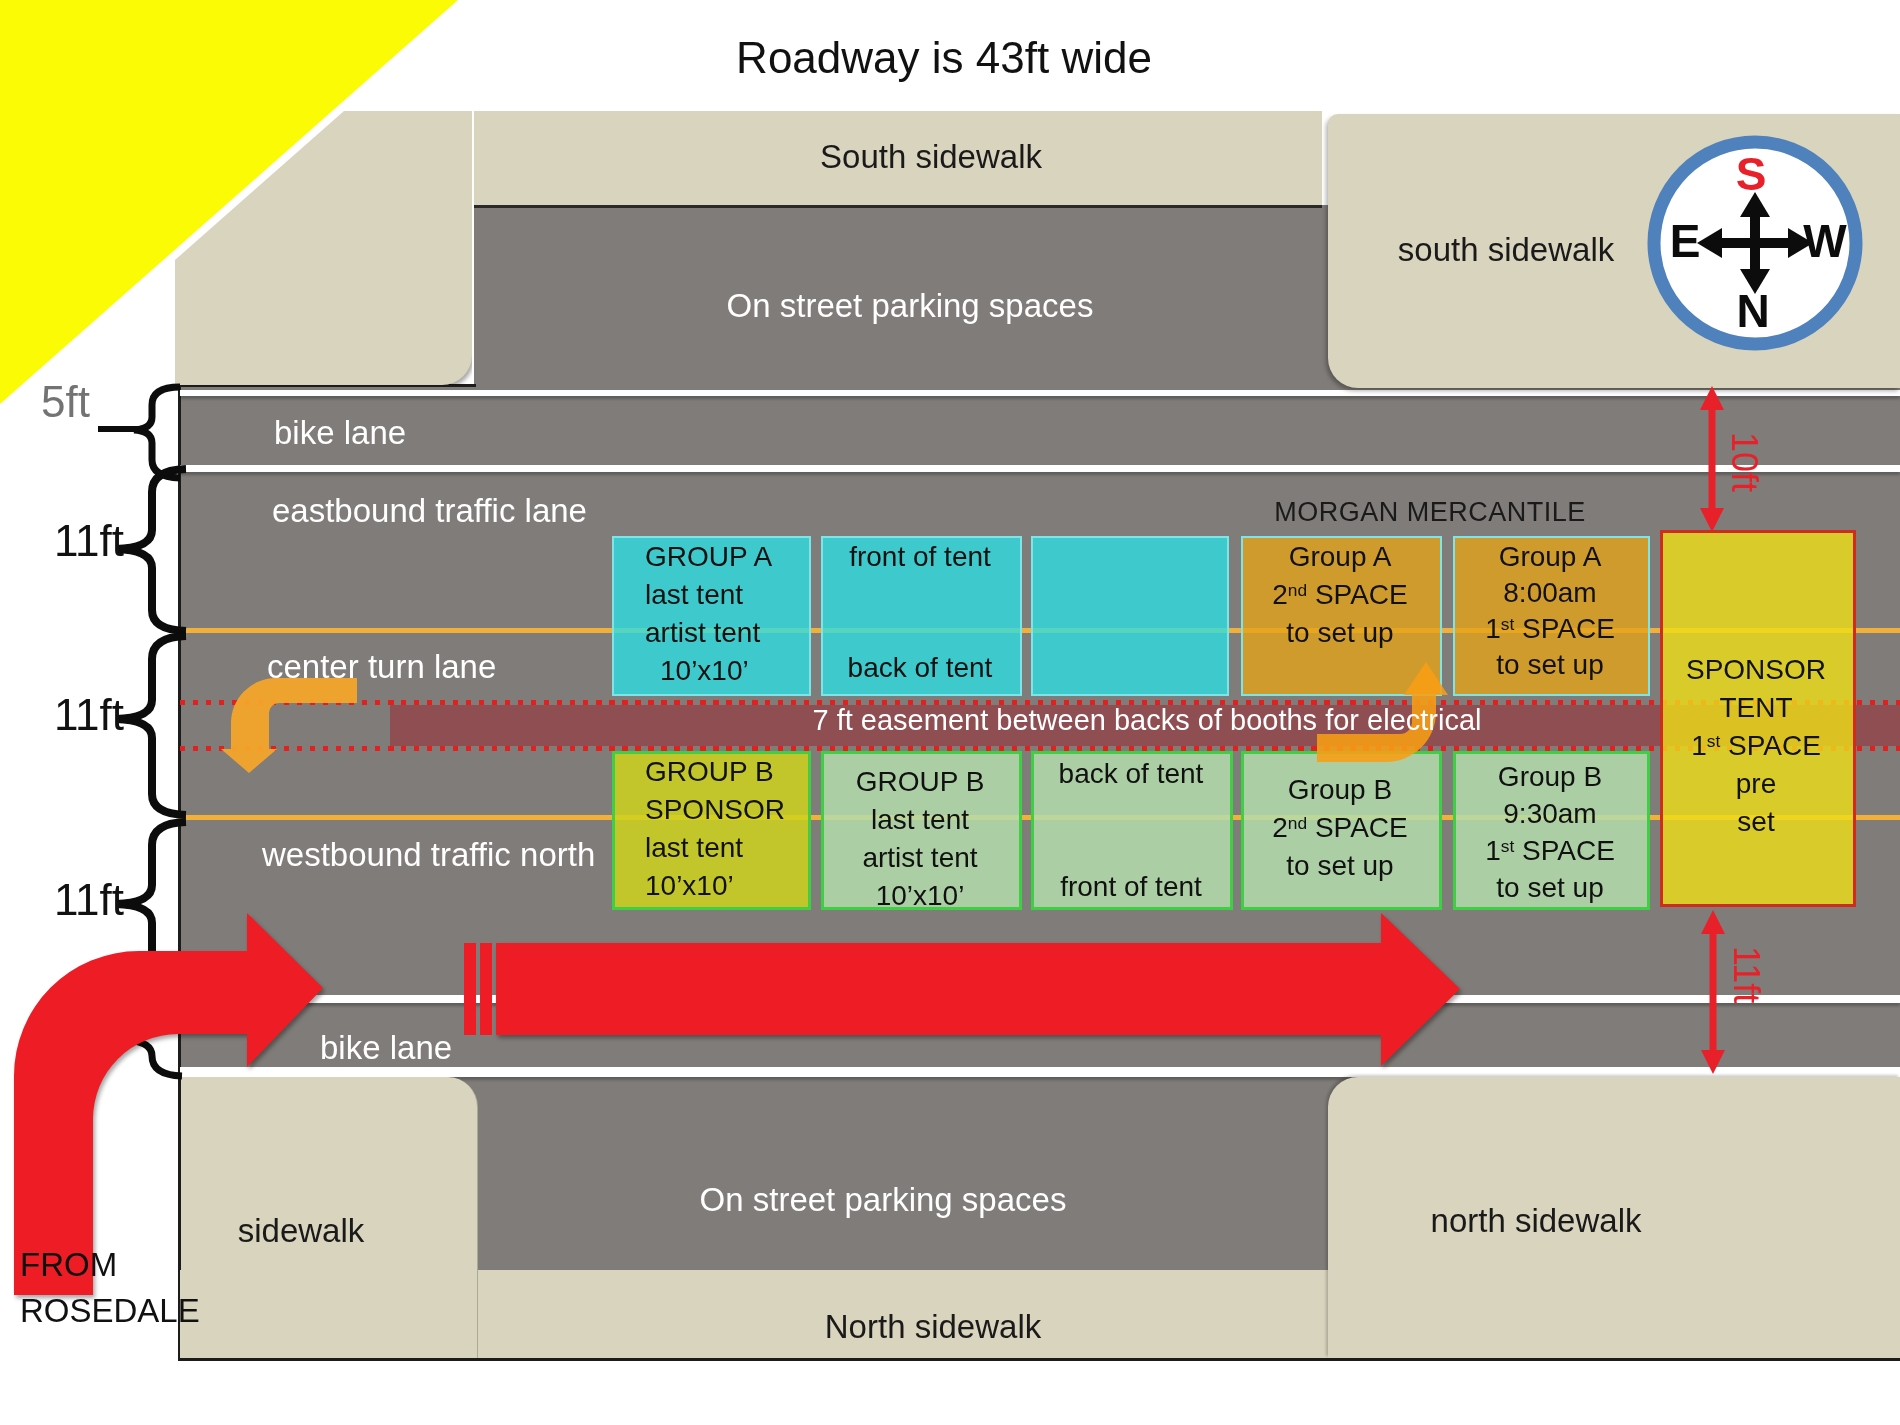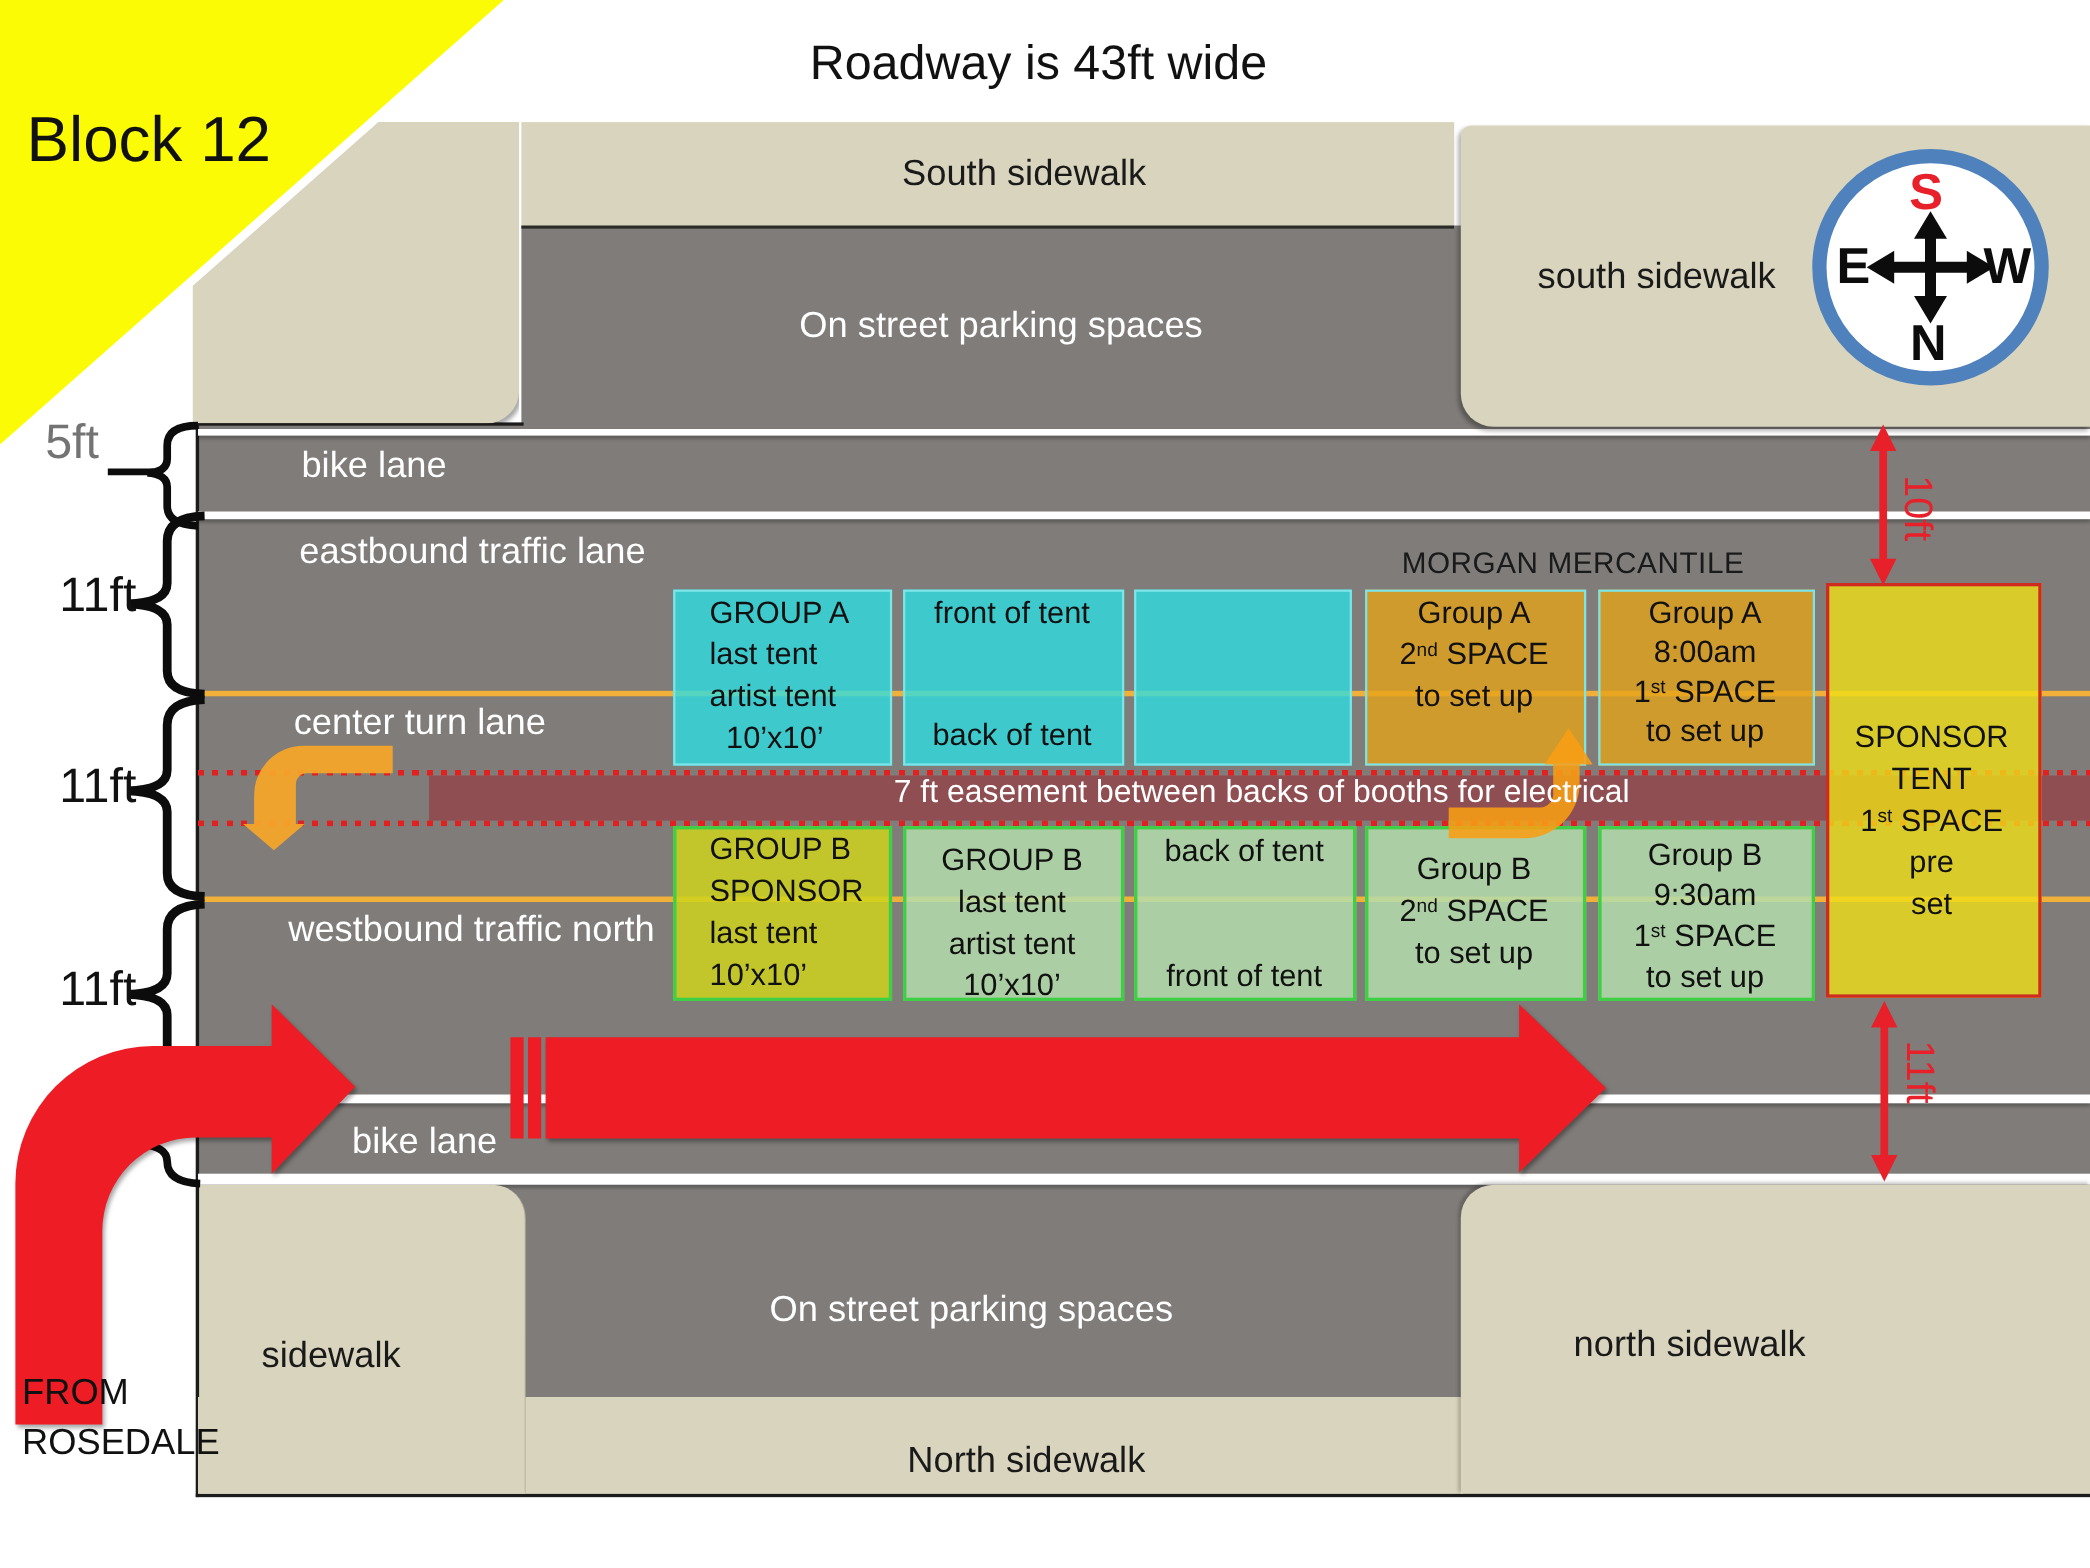--- a/index.html
+++ b/index.html
@@ -1,32 +1,31 @@
 <!DOCTYPE html>
 <html><head>
 <meta charset="utf-8">
 <style>
   html,body{margin:0;padding:0;background:#fff;}
   #page{position:relative;width:1900px;height:1425px;overflow:hidden;background:#fff;font-family:"Liberation Sans",sans-serif;}
   .abs{position:absolute;}
   .t{position:absolute;font-family:"Liberation Sans",sans-serif;white-space:nowrap;}
   .cx{transform:translate(-50%,-54%);text-align:right;}
   .ly{transform:translateY(-54%);}
-  .wt{color:#fff;font-size:33px;}
+  .wt{color:#fff;font-size:33px;margin-top:11px;}
   .bt{color:#1a1a1a;font-size:33px;}
   .boxt{color:#111;font-size:28px;line-height:38px;text-align:center;transform:translateX(-50%);}
   sup{font-size:0.62em;line-height:0;vertical-align:0.45em;}
 </style>
 </head>
 <body>
 <div id="page">
 
 <div class="abs" style="left:0;top:0;width:460px;height:406px;background:#fbfb05;clip-path:polygon(0 0,458px 0,0 404px);"></div>
 
-<div class="t" style="left:24px;top:93px;font-size:58px;color:#111;">Block 12</div>
 
 <div class="t cx" style="left:944px;top:60px;font-size:44px;color:#111;">Roadway is 43ft wide</div>
 
 <div class="abs" style="left:474px;top:205px;width:1426px;height:185px;background:#7f7c79;"></div>
 
 <div class="abs" style="left:178px;top:385px;width:1722px;height:692px;background:#7f7c79;border-left:3px solid #1c1c1c;"></div>
 
 <div class="abs" style="left:178px;top:1077px;width:1722px;height:281px;background:#7f7c79;border-left:3px solid #1c1c1c;border-bottom:3px solid #1c1c1c;"></div>
 
 <div class="abs" style="left:178px;top:384px;width:298px;height:3px;background:#1c1c1c;"></div>

